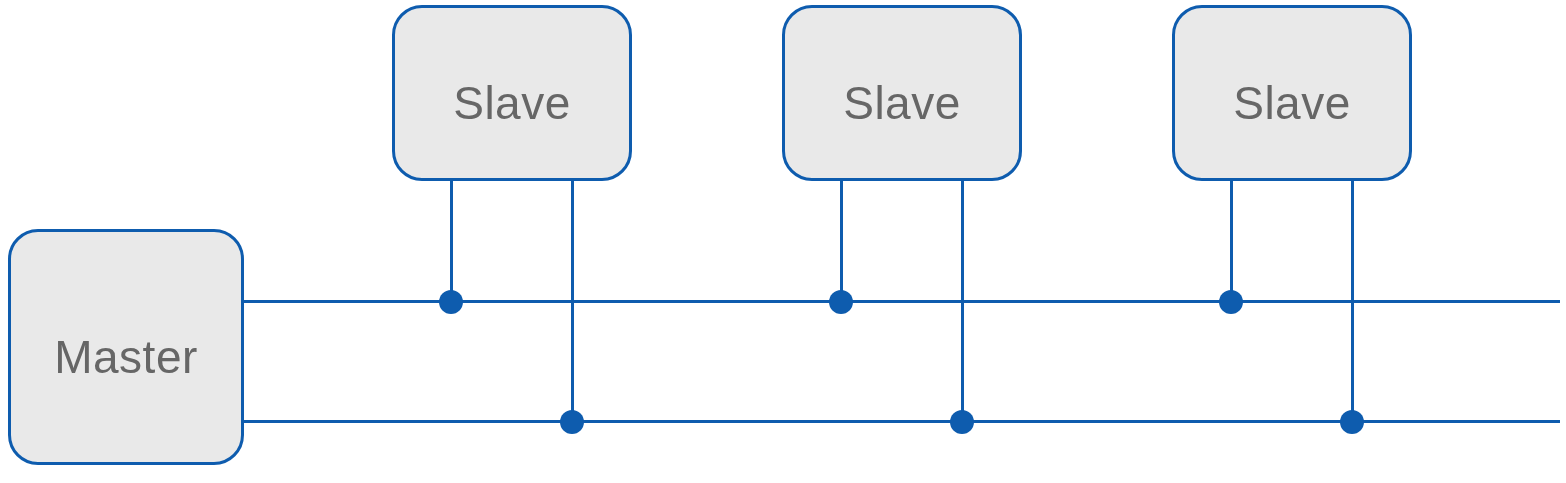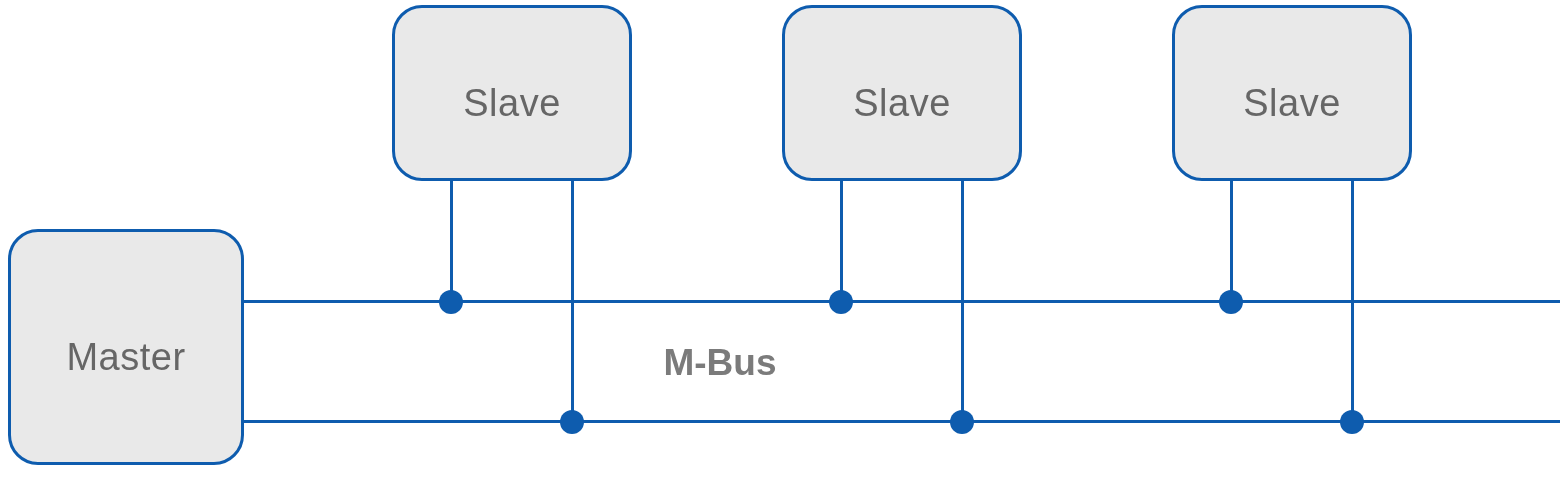--- a/index.html
+++ b/index.html
@@ -47,21 +47,21 @@
     align-items:center;
     justify-content:center;
   }
   .node.master{left:8px;top:229px;width:236px;height:236px;}
   .node.slave{top:5px;width:240px;height:176px;}
   .node.slave.s1{left:392px;}
   .node.slave.s2{left:782px;}
   .node.slave.s3{left:1172px;}
   .node-label{
     color:var(--text-gray);
-    font-size:38px;
+    font-size:46px;
     letter-spacing:0.5px;
     margin-top:20px;
   }
   .bus-label{
     position:absolute;
     left:600px;top:342px;width:240px;
     text-align:center;
     font-size:37px;
     font-weight:bold;
     color:var(--bus-gray);
@@ -99,15 +99,14 @@
   <div class="node slave s1">
     <span class="node-label">Slave</span>
   </div>
   <div class="node slave s2">
     <span class="node-label">Slave</span>
   </div>
   <div class="node slave s3">
     <span class="node-label">Slave</span>
   </div>
 
-  <div class="bus-label">M-Bus</div>
 
 </div>
 
 </body></html>

